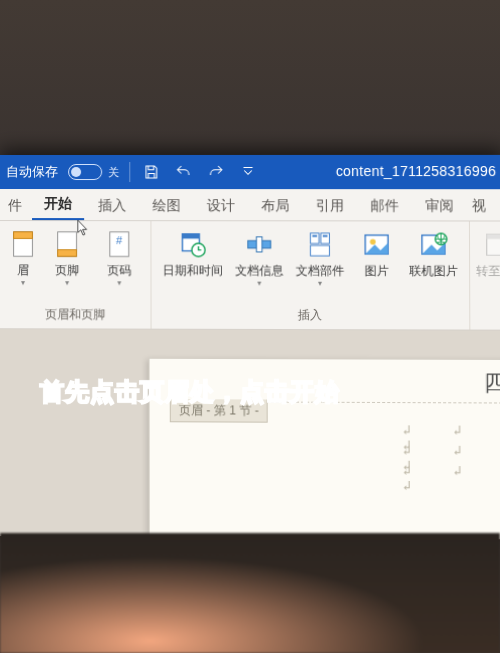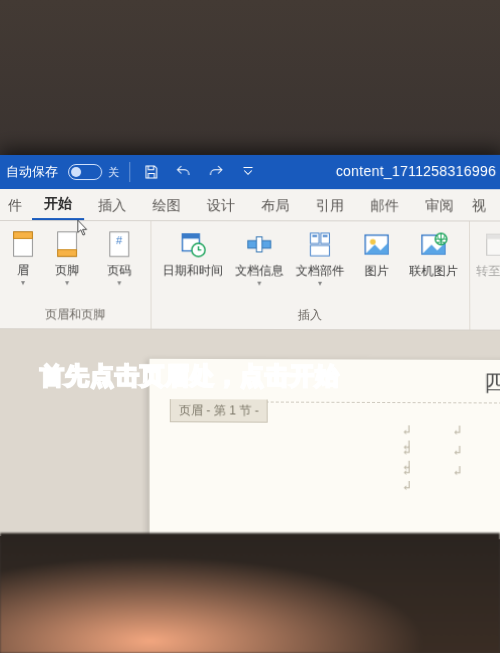--- a/index.html
+++ b/index.html
@@ -154,21 +154,21 @@
     .para-marks {
       position: absolute; left: 250px; top: 62px;
       color: #bdb7a6; font-size: 13px; letter-spacing: 42px;
       font-family: Consolas, monospace;
     }
     .para-marks span { display: inline-block; }
 
     
     .caption {
       position: absolute;
-      left: 40px; top: 360px;
+      left: 40px; top: 376px;
       font-size: 24px;
       font-weight: 800;
       color: #86efac;
       -webkit-text-stroke: 2px #fff;
       text-shadow: 0 0 2px #fff, 0 0 2px #fff;
       letter-spacing: 1px;
       z-index: 20;
       font-family: "Microsoft YaHei", sans-serif;
     }
 

